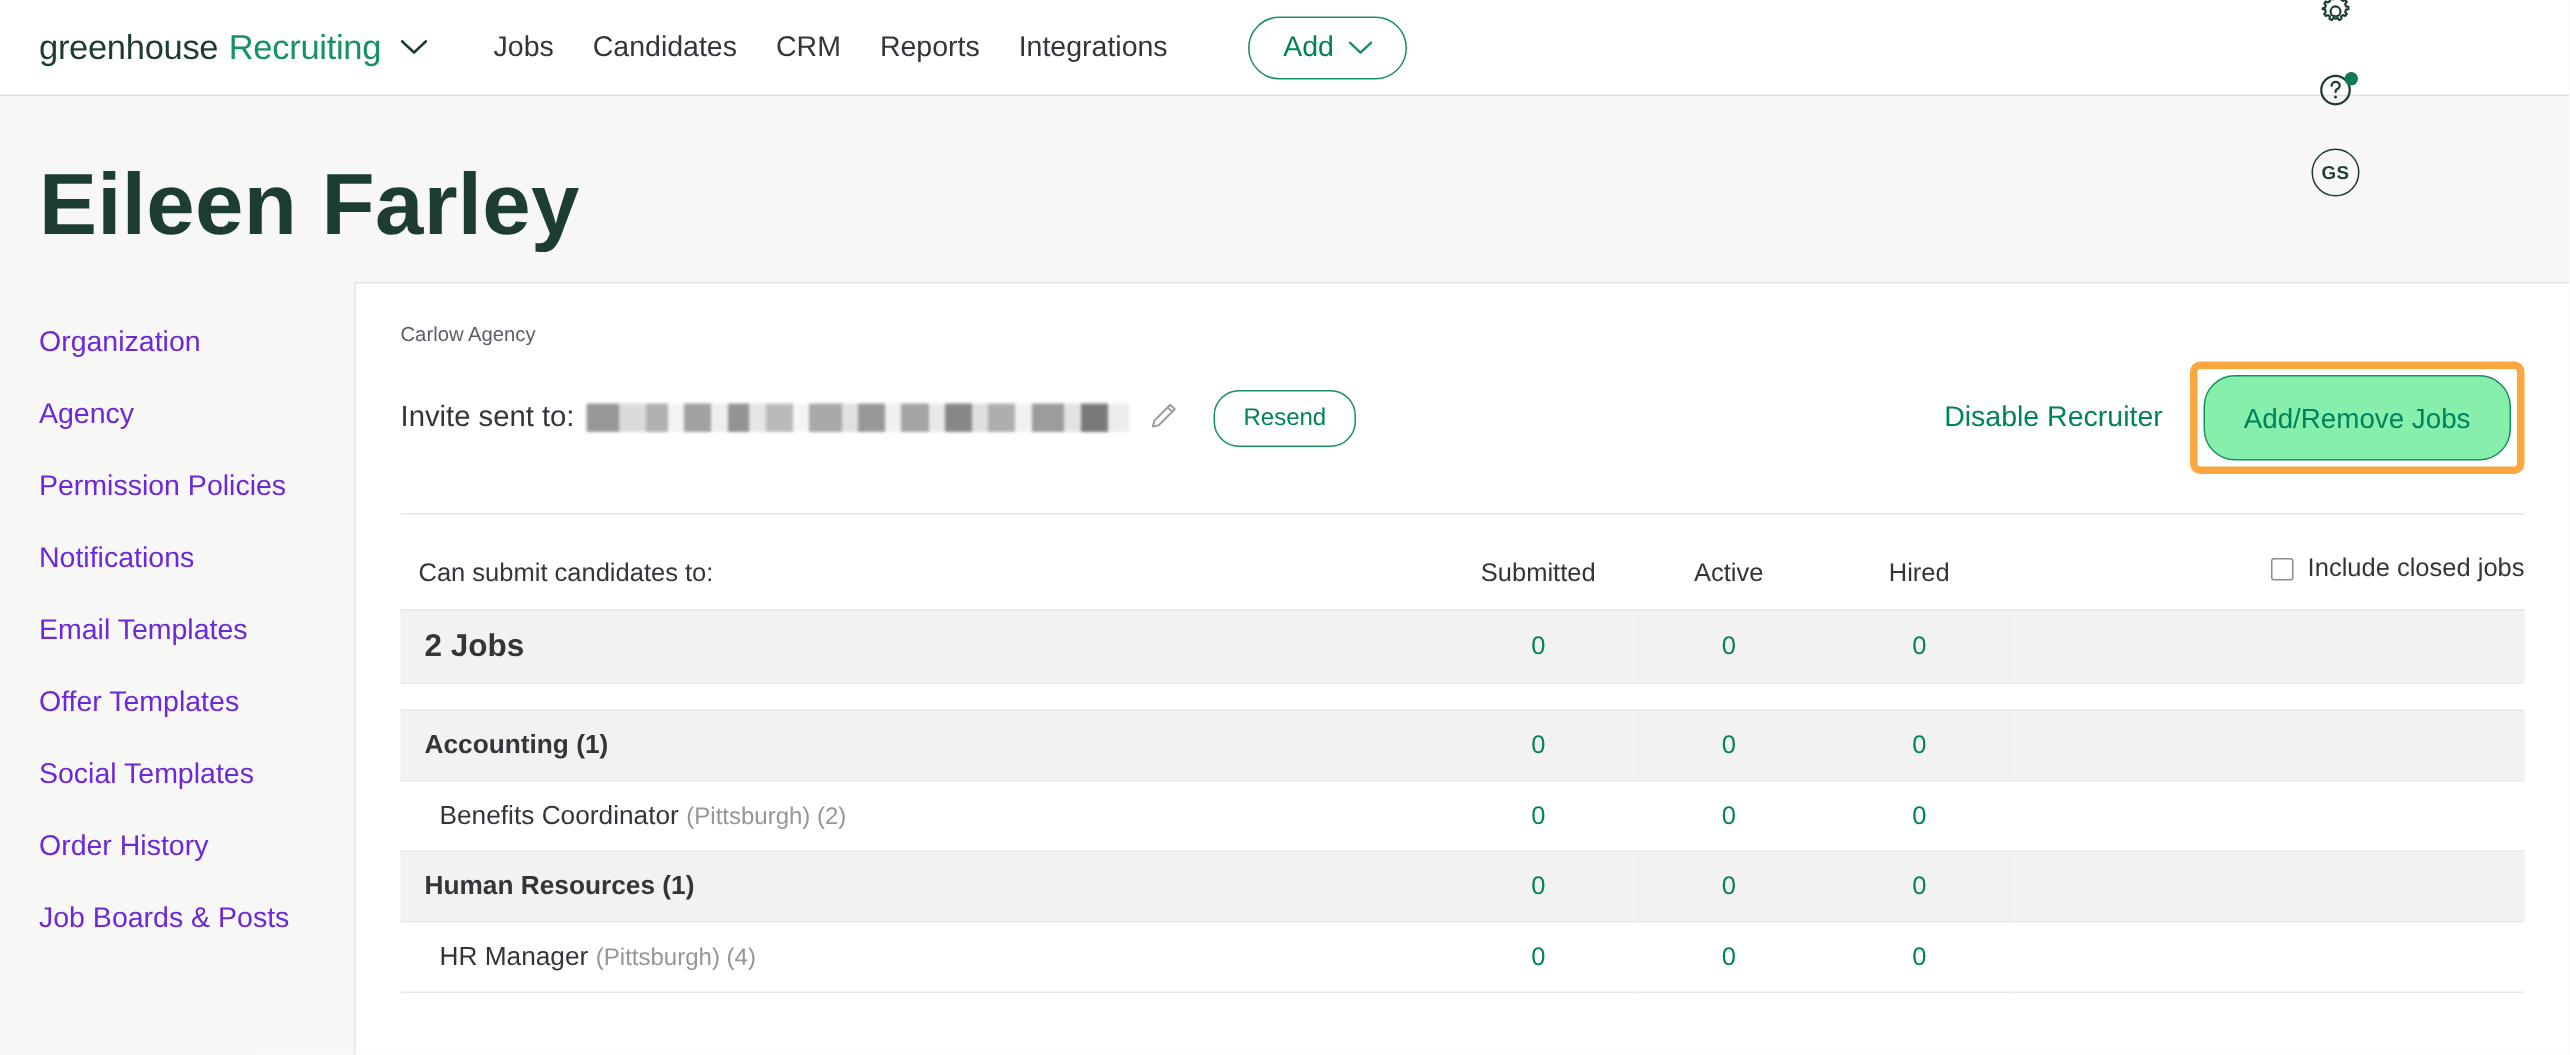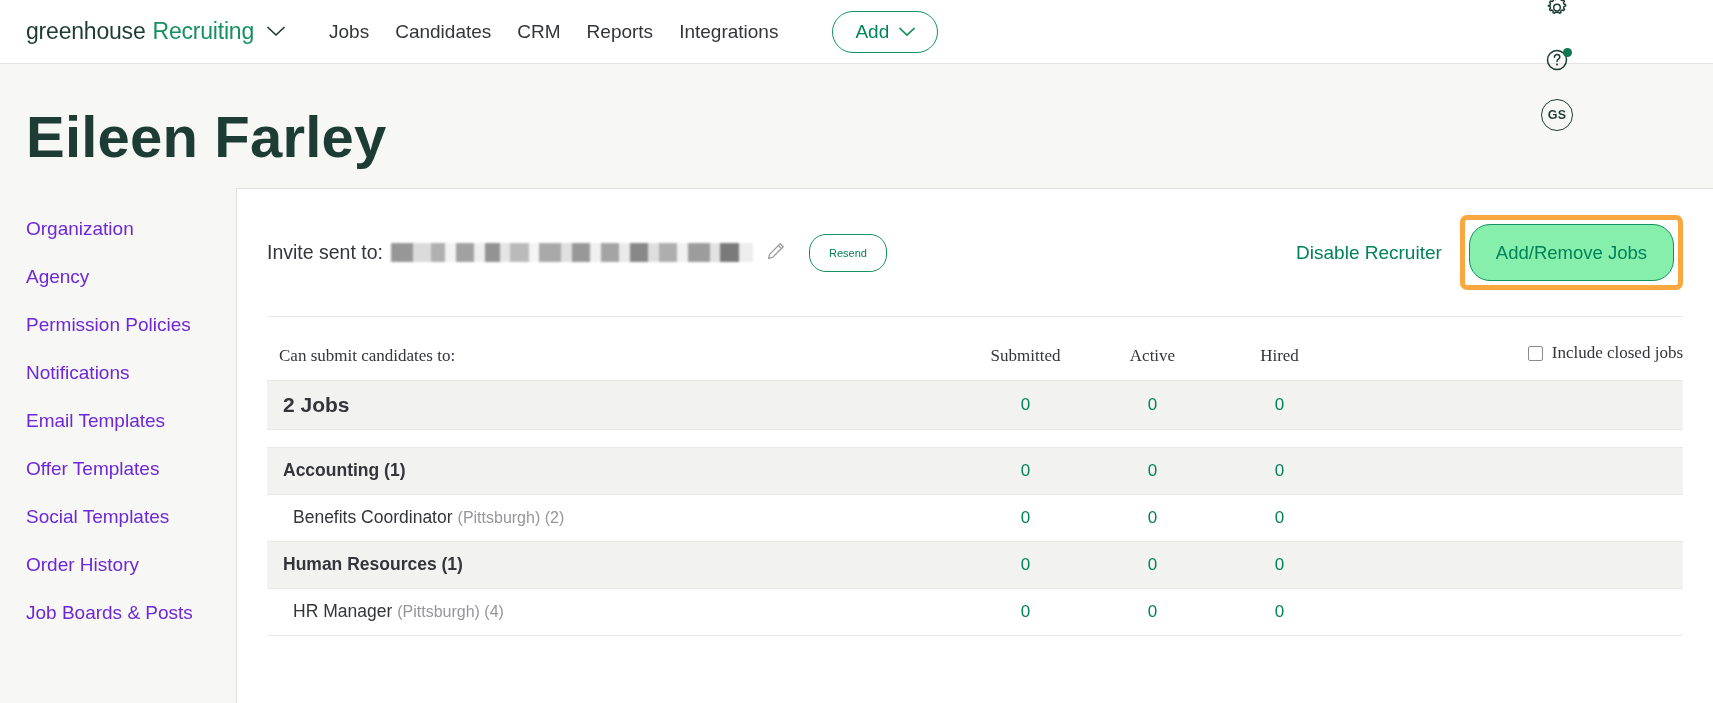--- a/index.html
+++ b/index.html
@@ -213,21 +213,21 @@
     display: flex; align-items: center; justify-content: center;
   }
   .resend-btn {
     margin-left: 22px;
     height: 38px;
     padding: 0 19px;
     border: 1px solid #169160;
     border-radius: 17px;
     background: #fff;
     color: #00825a;
-    font-size: 11px;
+    font-size: 16px;
     font-family: inherit;
     cursor: pointer;
     white-space: nowrap;
   }
 
   .invite-actions {
     margin-left: auto;
     display: flex;
     align-items: center;
     gap: 0;
@@ -277,21 +277,20 @@
   .jobs-table col.c-num   { width: 127px; }
   .jobs-table col.c-tail  { width: 340px; }
 
   .jobs-table thead th {
     font-weight: 400;
     font-size: 17px;
     color: #33353a;
     padding: 26px 0 14px 0;
     text-align: center;
     vertical-align: bottom;
-    font-family: Liberation Serif, serif;
   }
   .jobs-table thead th.th-name { text-align: left; padding-left: 12px; }
   .jobs-table thead th.th-tail { text-align: right; }
 
   .closed-wrap {
     display: inline-flex;
     align-items: center;
     gap: 9px;
     cursor: pointer;
     white-space: nowrap;
@@ -427,20 +426,21 @@
     <div class="side-item">Notifications</div>
     <div class="side-item">Email Templates</div>
     <div class="side-item">Offer Templates</div>
     <div class="side-item">Social Templates</div>
     <div class="side-item">Order History</div>
     <div class="side-item">Job Boards &amp; Posts</div>
   </aside>
 
   <main class="card">
 
+    <div class="agency-label">Carlow Agency</div>
 
     <div class="invite-row">
       <span class="invite-label">Invite sent to:</span>
       <span class="redacted"></span>
 
       <button class="pencil-btn">
         <span>
           <svg width="20" height="20" viewBox="0 0 20 20" fill="none">
             <path d="M14.2 2.8l3 3L6.6 16.4 2.6 17.4l1-4L14.2 2.8z" stroke="#9a9a98" stroke-width="1.3" stroke-linejoin="round"></path>
             <path d="M12.4 4.6l3 3" stroke="#9a9a98" stroke-width="1.3"></path>

